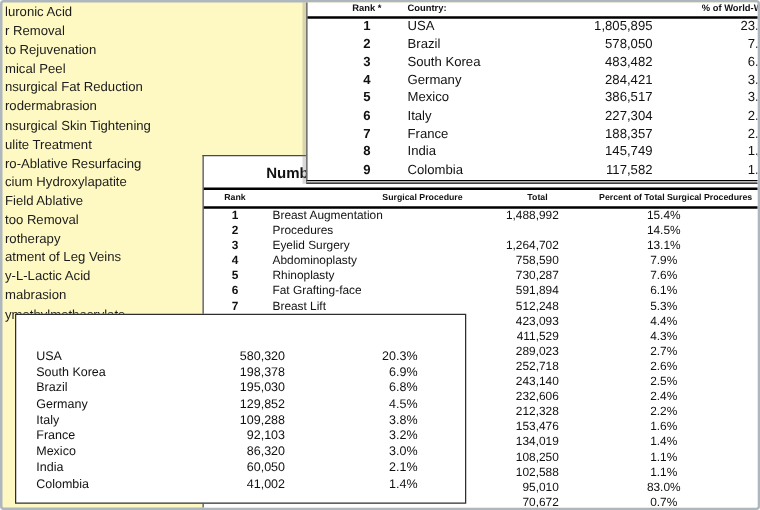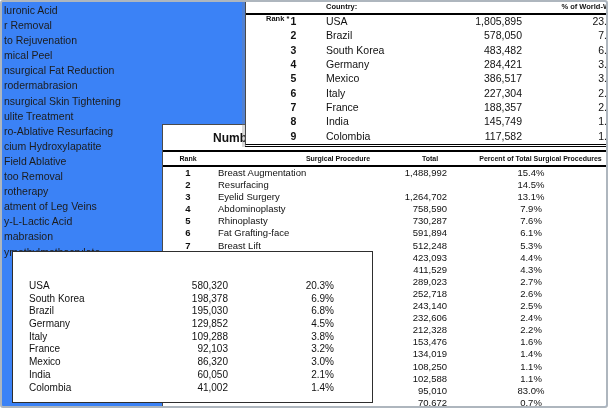--- a/index.html
+++ b/index.html
@@ -1,20 +1,20 @@
 <!DOCTYPE html>
 <html><head>
 <meta charset="utf-8">
 <style>
   html,body{margin:0;padding:0;background:#fff;}
   .screen{
     position:relative;
     width:608px;height:408px;
     box-sizing:border-box;
-    background:#3b82f6;
+    background:#fef9c3;
     border:2px solid #aeb6be;
     border-radius:3px;
     overflow:hidden;
     font-family:"Liberation Sans","DejaVu Sans",sans-serif;
     color:#111;
   }
   
   .proc-list{
     position:absolute;left:2px;top:1px;
     font-size:10.5px;line-height:15.1px;color:#1c1c1c;
@@ -30,21 +30,21 @@
     border-bottom:3px double #000;
     box-shadow:-3px 0 0 rgba(130,130,130,.30);
     z-index:20;
   }
   .card-top .thead{position:relative;height:12px;border-bottom:2px solid #000;font-size:7.5px;font-weight:bold;}
   .card-top .trow{position:relative;height:14.35px;font-size:10.5px;}
   .ct-rank{position:absolute;left:20px;width:55px;text-align:center;font-weight:bold;}
   .ct-country{position:absolute;left:80px;}
   .ct-total{position:absolute;left:150px;width:126px;text-align:right;}
   .ct-pct{position:absolute;left:300px;width:61px;text-align:right;}
-  .ct-h-rank{position:absolute;left:20px;width:55px;text-align:left;top:1px;margin-top:12px;}
+  .ct-h-rank{position:absolute;left:20px;width:55px;text-align:center;top:1px;}
   .ct-h-country{position:absolute;left:80px;top:1px;}
   .ct-h-pct{position:absolute;left:280px;width:84px;text-align:right;top:1px;}
 
   
   .card-mid{
     left:160px;top:122px;width:454px;height:300px;
     border-left:1px solid #4a4a4a;border-top:1px solid #4a4a4a;
     z-index:10;
   }
   .card-mid .titlebar{position:relative;height:25px;border-bottom:2px solid #000;}
@@ -128,21 +128,21 @@
 
         <div class="trow">
           <span class="mr-rank">1</span>
           <span class="mr-proc">Breast Augmentation</span>
           <span class="mr-total">1,488,992</span>
           <span class="mr-pct">15.4%</span>
         </div>
 
         <div class="trow">
           <span class="mr-rank">2</span>
-          <span class="mr-proc">Resurfacing</span>
+          <span class="mr-proc">Procedures</span>
           <span class="mr-pct">14.5%</span>
         </div>
 
         <div class="trow">
           <span class="mr-rank">3</span>
           <span class="mr-proc">Eyelid Surgery</span>
           <span class="mr-total">1,264,702</span>
           <span class="mr-pct">13.1%</span>
         </div>
 

